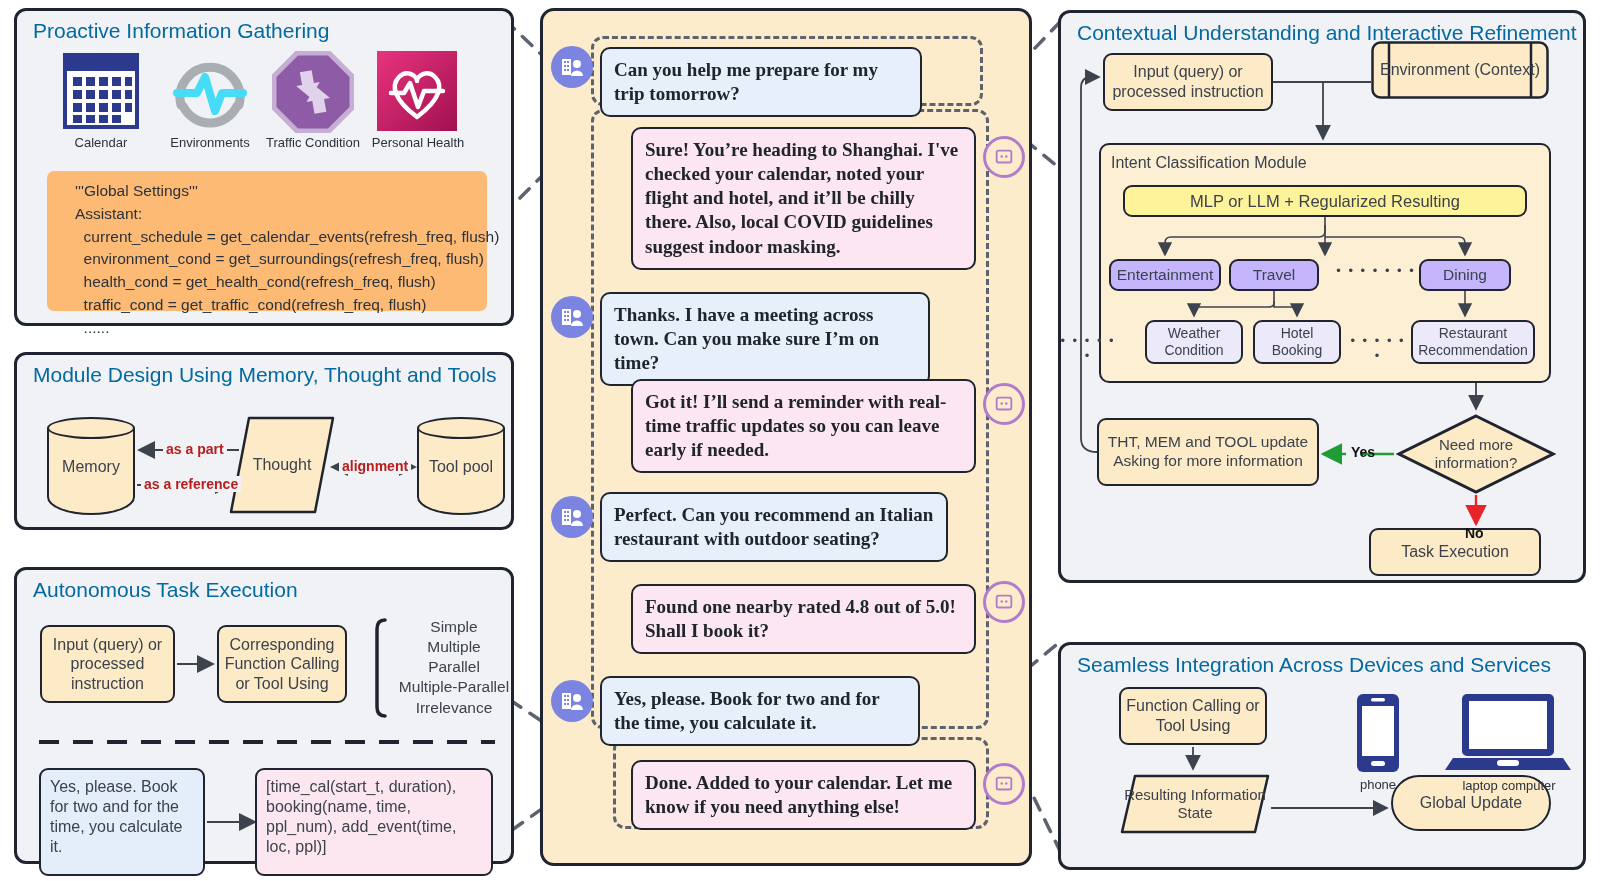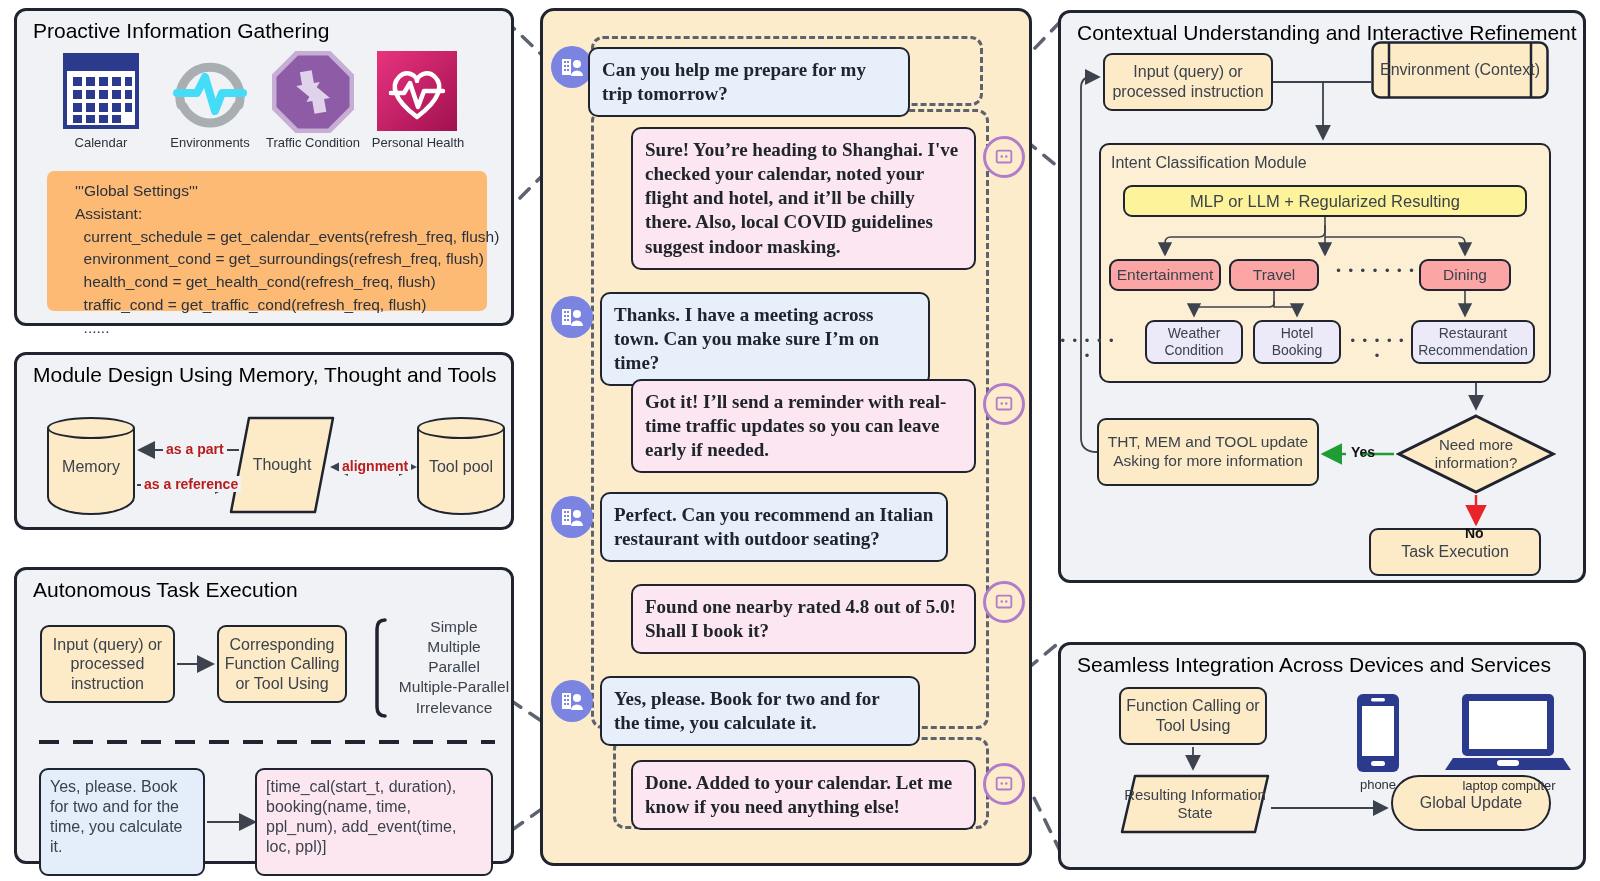--- a/index.html
+++ b/index.html
@@ -1,26 +1,26 @@
 <!DOCTYPE html>
 <html><head>
 <meta charset="utf-8">
 <style>
   html,body{margin:0;padding:0;background:#ffffff;}
   body{width:1600px;height:881px;position:relative;overflow:hidden;
        font-family:"Liberation Sans",sans-serif;color:#333a44;}
 
   .panel{position:absolute;background:#f0f2f5;border:3px solid #1f2430;border-radius:12px;box-sizing:border-box;}
-  .panel-title{position:absolute;left:16px;top:8px;font-size:21px;color:#000000;white-space:nowrap;}
+  .panel-title{position:absolute;left:16px;top:8px;font-size:21px;color:#0369a1;white-space:nowrap;}
 
   
   .node{position:absolute;box-sizing:border-box;border:2.5px solid #1f2430;border-radius:9px;
         background:#fdebc8;display:flex;align-items:center;justify-content:center;text-align:center;
         font-size:16px;color:#3b424c;line-height:1.22;padding:2px 4px;}
-  .node.lav{background:#fca5a5;}
+  .node.lav{background:#c4b5fd;}
   .node.lav2{background:#eceaf9;}
   .node.yel{background:#fdf39a;}
   .node.group{background:#fdefd3;border-radius:10px;display:block;text-align:left;}
 
   
   .para{position:absolute;box-sizing:border-box;background:#fdebc8;border:2.5px solid #1f2430;
         display:flex;align-items:center;justify-content:center;text-align:center;font-size:16px;color:#3b424c;
         line-height:1.22;}
 
   
@@ -243,21 +243,21 @@
           <rect x="7" y="6" width="2" height="2"></rect>
       <rect x="4" y="10" width="2" height="2"></rect>
           <rect x="7" y="10" width="2" height="2"></rect>
       <rect x="4" y="14" width="2" height="2"></rect>
           <rect x="7" y="14" width="2" height="2"></rect>
         </g>
       <circle cx="17" cy="9" r="4" fill="#fff"></circle>
       <path d="M11,21 a6,5.5 0 0,1 12,0 z" fill="#fff"></path>
     </svg>
   </div>
-  <div class="bubble user" style="left:45px;top:36px;width:322px;">Can you help me prepare for my trip tomorrow?</div>
+  <div class="bubble user" style="left:57px;top:36px;width:322px;">Can you help me prepare for my trip tomorrow?</div>
 
   <div class="avatar bot" style="left:440px;top:125px;">
     <svg width="22" height="22" viewBox="0 0 24 24">
       <rect x="4" y="5" width="16" height="13" rx="2" fill="none" stroke="#b07ccb" stroke-width="2"></rect>
       <circle cx="9.5" cy="11.5" r="1.3" fill="#b07ccb"></circle>
         <circle cx="14.5" cy="11.5" r="1.3" fill="#b07ccb"></circle>
     </svg>
   </div>
   <div class="bubble bot" style="left:88px;top:116px;width:345px;">Sure! You’re heading to Shanghai. I've checked your calendar, noted your flight and hotel, and it’ll be chilly there. Also, local COVID guidelines suggest indoor masking.</div>
 

